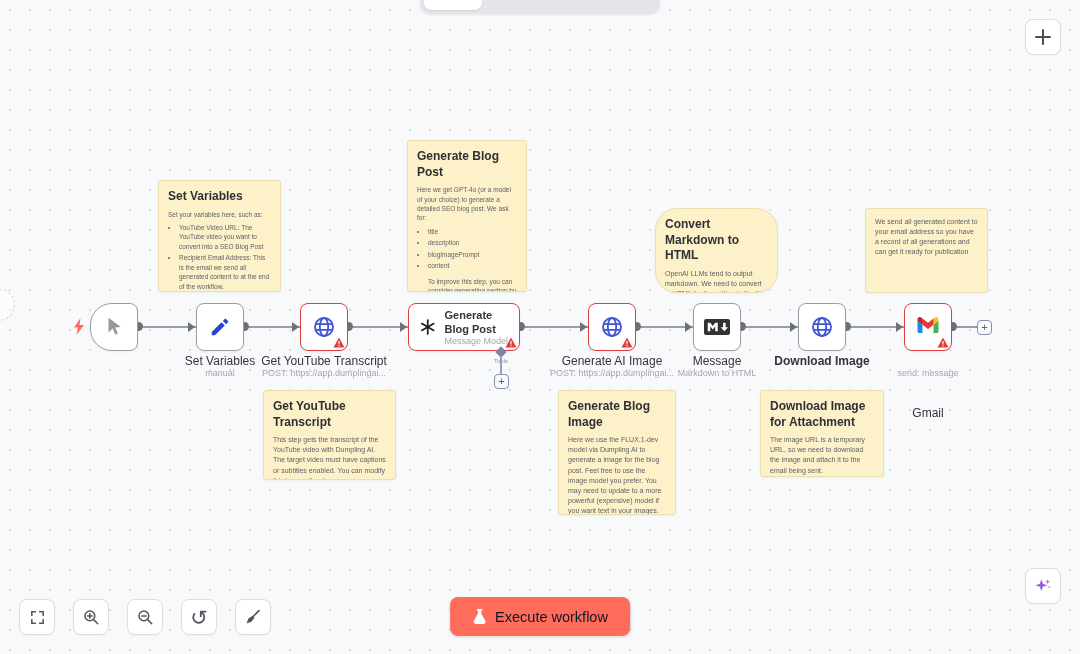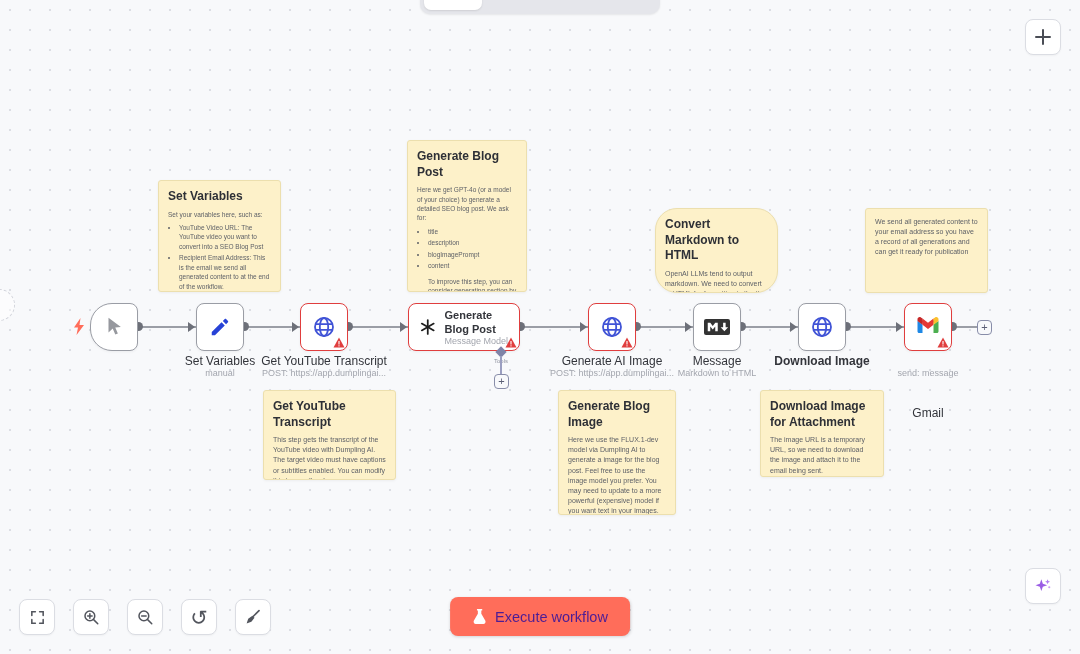--- a/index.html
+++ b/index.html
@@ -86,21 +86,21 @@
 
   .edge-hint {
     position:absolute; left:-17px; top:289px; width:32px; height:32px;
     border:1px dashed #d3d5dc; border-radius:50%; background:rgba(255,255,255,.5);
   }
 
   
   .exec-btn {
     position:absolute; left:50%; transform:translateX(-50%); top:597px;
     height:39px; padding:4px 22px; background:#ff6d5a; border:none; border-radius:8px;
-    color:#4c1d95; font-size:14.5px; font-family:"Liberation Sans",sans-serif;
+    color:#0f172a; font-size:14.5px; font-family:"Liberation Sans",sans-serif;
     display:flex; align-items:center; gap:8px; cursor:pointer;
     box-shadow:0 1px 3px rgba(0,0,0,.15);
   }
   .undo-glyph { font-size:21px; color:#52555d; line-height:1; }
 </style>
 </head>
 <body>
 
 <div id="app">
 

